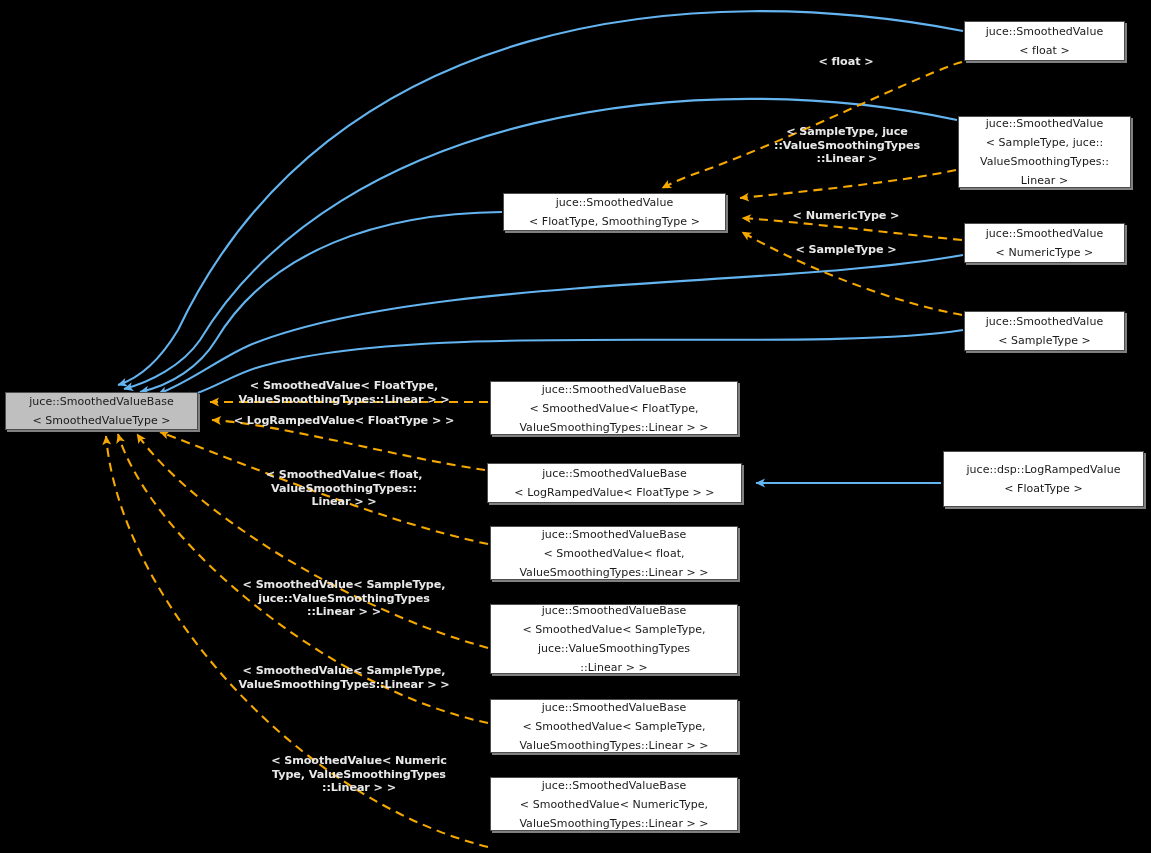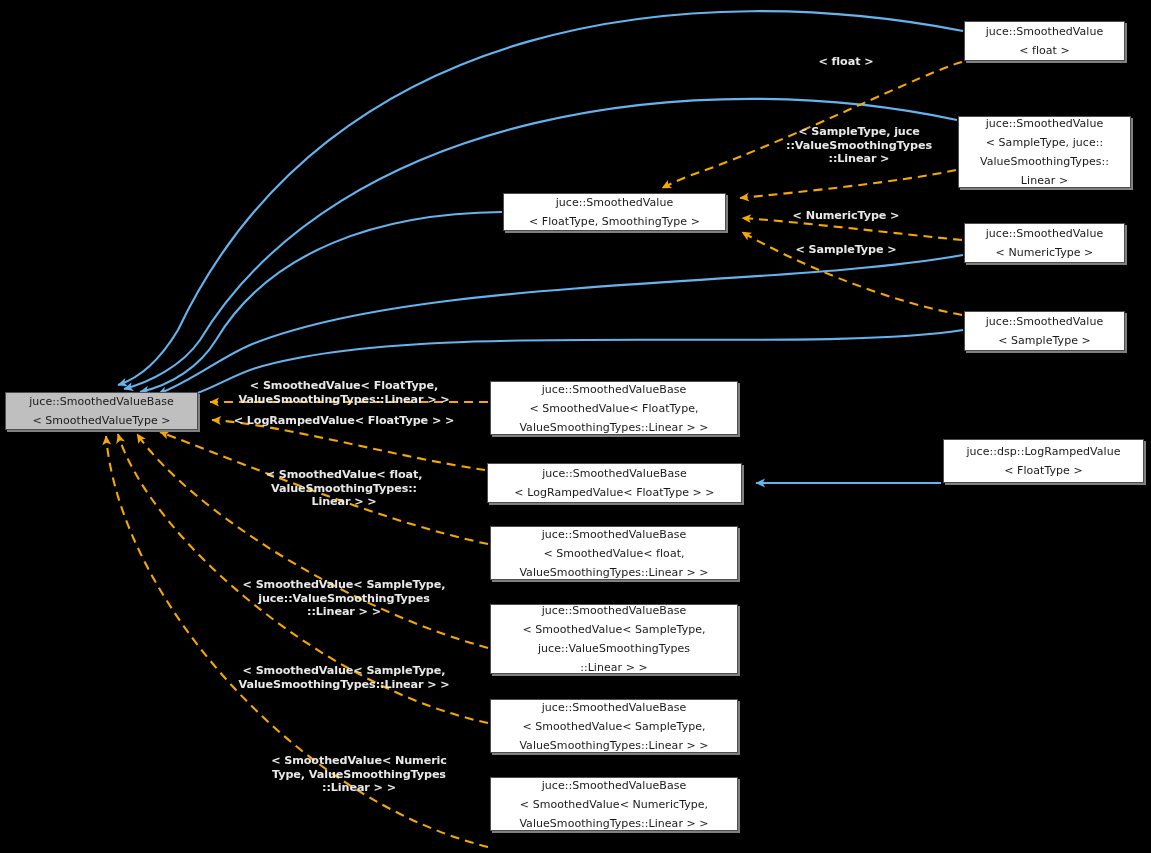--- a/index.html
+++ b/index.html
@@ -107,39 +107,39 @@
 Linear &gt;</div>
       <div class="node" style="left: 964px; top: 223px; width: 161px; height: 40px;">juce::SmoothedValue
 &lt; NumericType &gt;</div>
       <div class="node" style="left: 964px; top: 311px; width: 161px; height: 40px;">juce::SmoothedValue
 &lt; SampleType &gt;</div>
       <div class="node" style="left: 490px; top: 381px; width: 248px; height: 54px;">juce::SmoothedValueBase
 &lt; SmoothedValue&lt; FloatType,
 ValueSmoothingTypes::Linear &gt; &gt;</div>
       <div class="node" style="left: 487px; top: 463px; width: 255px; height: 40px;">juce::SmoothedValueBase
 &lt; LogRampedValue&lt; FloatType &gt; &gt;</div>
-      <div class="node" style="left: 943px; top: 439px; width: 201px; height: 44px;">juce::dsp::LogRampedValue
+      <div class="node" style="left: 943px; top: 451px; width: 201px; height: 56px;">juce::dsp::LogRampedValue
 &lt; FloatType &gt;</div>
       <div class="node" style="left: 490px; top: 526px; width: 248px; height: 54px;">juce::SmoothedValueBase
 &lt; SmoothedValue&lt; float,
 ValueSmoothingTypes::Linear &gt; &gt;</div>
       <div class="node" style="left: 490px; top: 604px; width: 248px; height: 70px;">juce::SmoothedValueBase
 &lt; SmoothedValue&lt; SampleType,
 juce::ValueSmoothingTypes
 ::Linear &gt; &gt;</div>
       <div class="node" style="left: 490px; top: 699px; width: 248px; height: 54px;">juce::SmoothedValueBase
 &lt; SmoothedValue&lt; SampleType,
 ValueSmoothingTypes::Linear &gt; &gt;</div>
       <div class="node" style="left: 490px; top: 777px; width: 248px; height: 54px;">juce::SmoothedValueBase
 &lt; SmoothedValue&lt; NumericType,
 ValueSmoothingTypes::Linear &gt; &gt;</div>
     </div>
   <div>
       <div class="edge-label" style="left: 846px; top: 55px;">&lt; float &gt;</div>
-      <div class="edge-label" style="left: 847px; top: 125px; margin-left: 12px;">&lt; SampleType, juce
+      <div class="edge-label" style="left: 847px; top: 125px;">&lt; SampleType, juce
 ::ValueSmoothingTypes
 ::Linear &gt;</div>
       <div class="edge-label" style="left: 846px; top: 209px;">&lt; NumericType &gt;</div>
       <div class="edge-label" style="left: 846px; top: 243px;">&lt; SampleType &gt;</div>
       <div class="edge-label" style="left: 344px; top: 379px;">&lt; SmoothedValue&lt; FloatType,
 ValueSmoothingTypes::Linear &gt; &gt;</div>
       <div class="edge-label" style="left: 344px; top: 414px;">&lt; LogRampedValue&lt; FloatType &gt; &gt;</div>
       <div class="edge-label" style="left: 344px; top: 468px;">&lt; SmoothedValue&lt; float,
 ValueSmoothingTypes::
 Linear &gt; &gt;</div>

